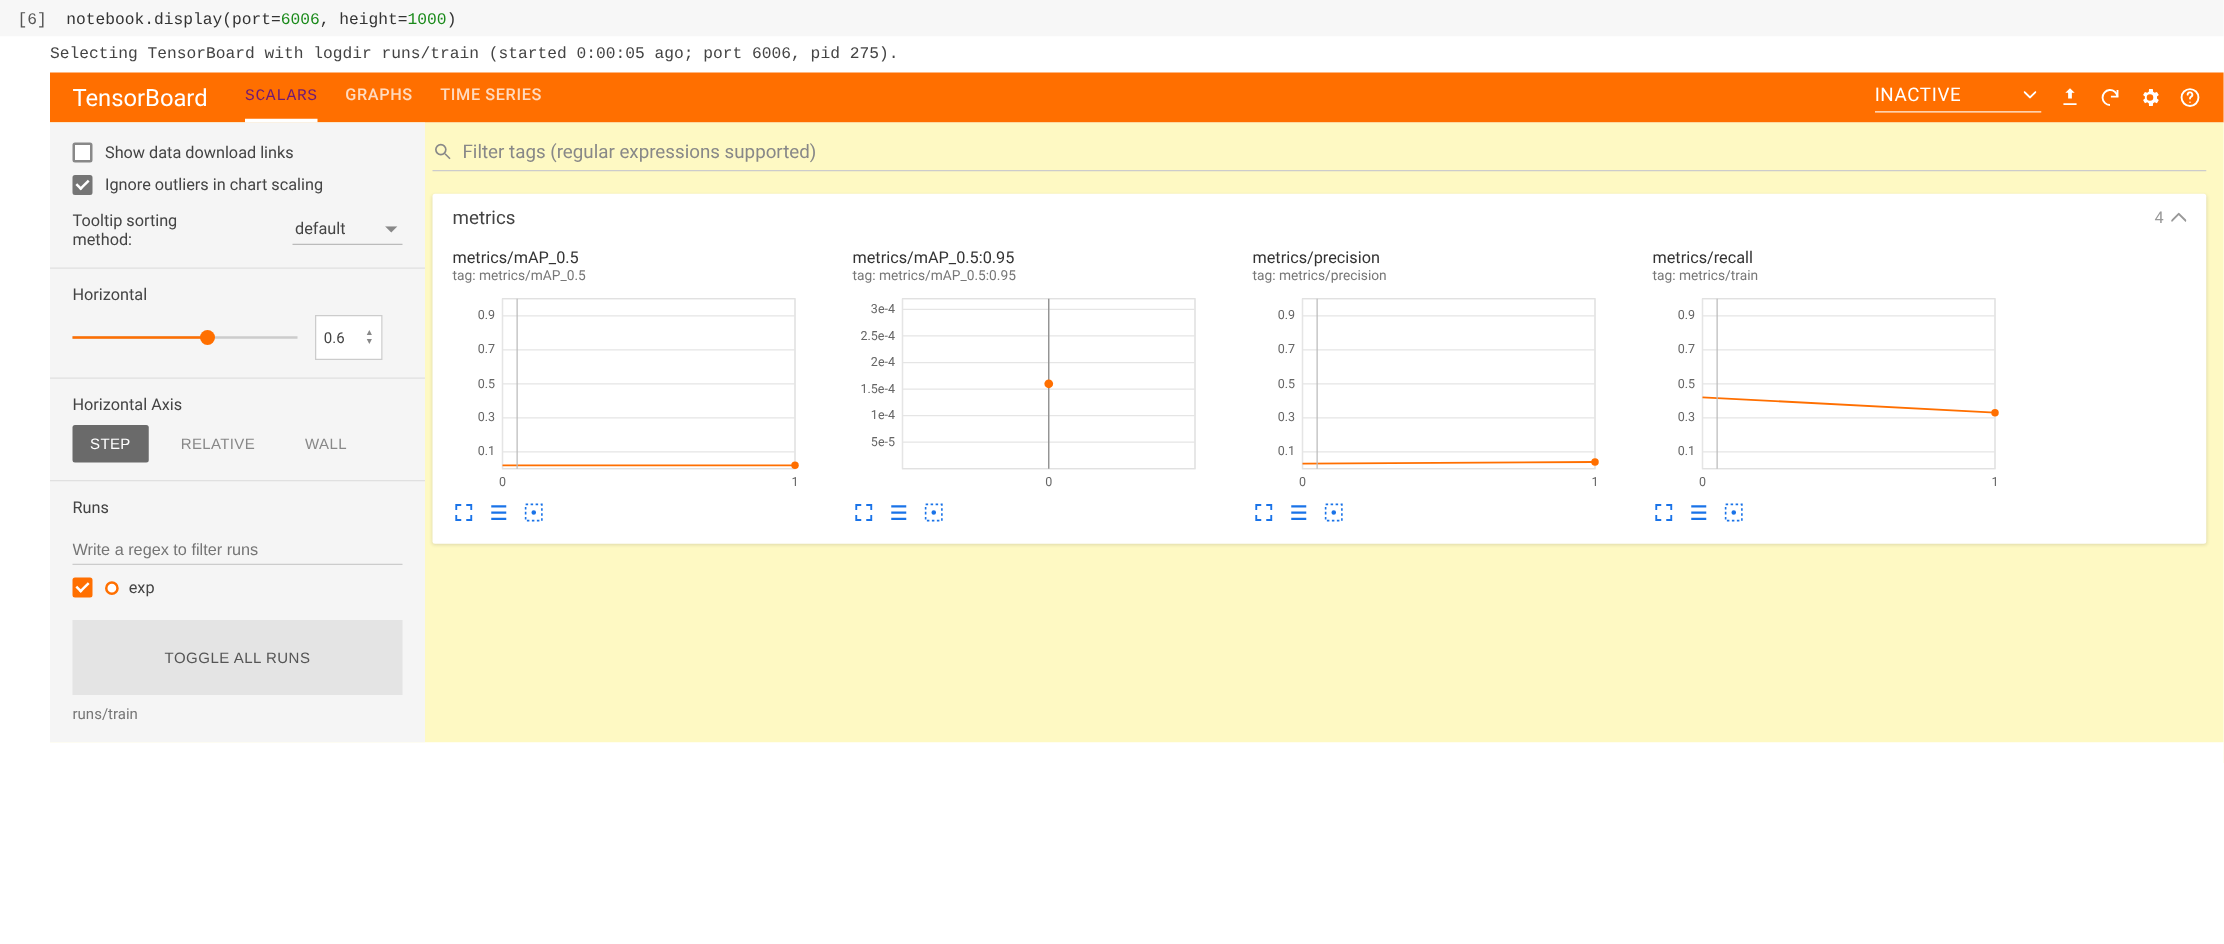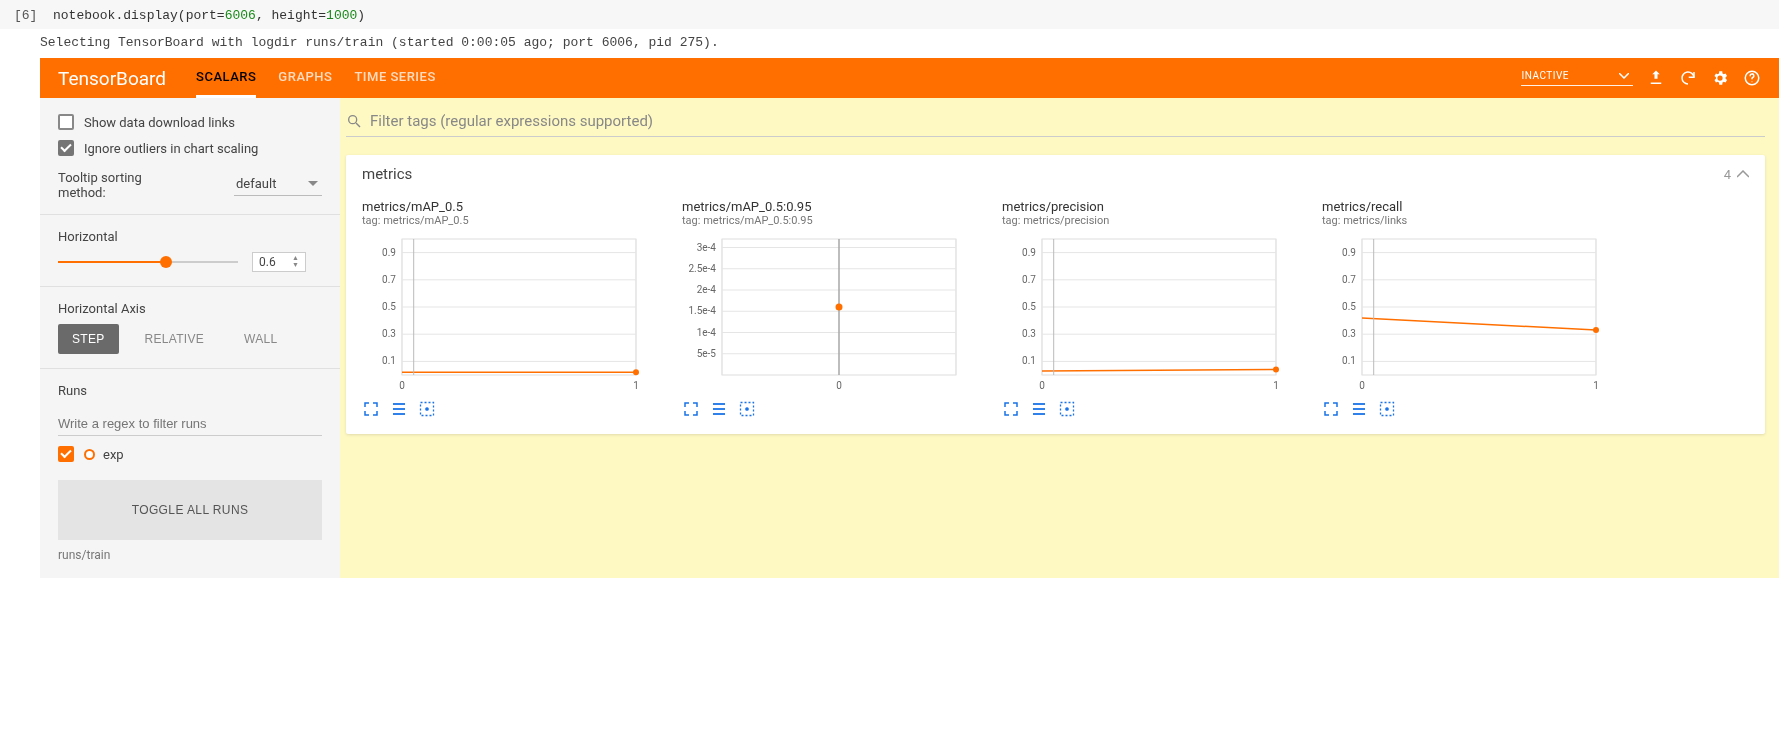--- a/index.html
+++ b/index.html
@@ -12,23 +12,23 @@
 
   .nb-out { padding: 6px 14px 8px 40px; font-family: "Courier New", monospace; font-size: 13px; color: #444; }
 
   .tb-frame { margin: 0 0 0 40px; border: none; }
 
   
   .tb-header { background: #ff6f00; color: #fff; display: flex; align-items: center; height: 40px; padding: 0 18px; }
   .tb-title { font-size: 19px; font-weight: 400; margin-right: 30px; }
   .tb-tabs { display: flex; gap: 22px; height: 100%; align-items: stretch; }
   .tb-tab { display: flex; align-items: center; font-size: 13px; font-weight: 500; color: rgba(255,255,255,0.75); cursor: pointer; border-bottom: 3px solid transparent; letter-spacing: 0.5px; }
-  .tb-tab.active { color: #000000; border-bottom-color: #fff; }
+  .tb-tab.active { color: #701a75; border-bottom-color: #fff; font-family: Liberation Mono, monospace; }
   .tb-header-spacer { flex: 1; }
-  .tb-inactive { font-size: 10px; letter-spacing: 0.5px; margin-right: 6px; color: #fff; }
+  .tb-inactive { font-size: 15px; letter-spacing: 0.5px; margin-right: 6px; color: #fff; }
   .tb-header-icons { display: flex; align-items: center; gap: 14px; margin-left: 6px; }
   .tb-header-icons .hic { width: 18px; height: 18px; display: flex; align-items: center; justify-content: center; cursor: pointer; color: #fff; }
   .tb-dropdown-caret { margin-right: 8px; border-bottom: 1px solid rgba(255,255,255,0.9); padding: 0 4px 4px 0; display:flex; align-items:center;}
   .tb-dropdown-caret svg { margin-left: 44px; }
 
   
   .tb-body { display: flex; background: #fef9c3; }
   .tb-side { width: 300px; background: #f5f5f5; padding: 16px 18px; font-size: 13px; color: #444; }
   .tb-main { flex: 1; padding: 10px 14px 0 0; }
 
@@ -42,21 +42,21 @@
 
   .side-label { margin-bottom: 8px; }
   .select-faux { display: inline-flex; align-items: center; border-bottom: 1px solid #bbb; padding: 2px 4px 4px 2px; min-width: 88px; justify-content: space-between; color:#444; cursor:pointer;}
   .select-faux svg { margin-left: 18px; }
 
   .slider-wrap { display: flex; align-items: center; gap: 14px; margin-top: 6px; }
   .slider { position: relative; width: 180px; height: 20px; }
   .slider .track { position: absolute; top: 9px; left: 0; right: 0; height: 2px; background: #ccc; }
   .slider .fill { position: absolute; top: 9px; left: 0; height: 2px; background: #ff6f00; width: 60%; }
   .slider .thumb { position: absolute; top: 4px; left: calc(60% - 6px); width: 12px; height: 12px; border-radius: 50%; background: #ff6f00; }
-  .numbox { width: 54px; height: 20px; border: 1px solid #ccc; background: #fff; display: flex; align-items: center; padding: 0 6px; font-size: 12px; justify-content: space-between; }
+  .numbox { width: 54px; height: 36px; border: 1px solid #ccc; background: #fff; display: flex; align-items: center; padding: 0 6px; font-size: 12px; justify-content: space-between; }
   .numbox .spin { display:flex; flex-direction:column; font-size:7px; color:#888; line-height:7px;}
 
   .btn-group { display: flex; gap: 12px; }
   .btn { background: transparent; border: none; padding: 8px 14px; font-size: 12px; color: #888; cursor: pointer; border-radius: 2px; font-weight:500; letter-spacing:0.3px;}
   .btn.active { background: #6a6a6a; color: #fff; }
 
   .runs-filter { width: 100%; border: none; border-bottom: 1px solid #ccc; background: transparent; padding: 4px 0; font-size: 13px; margin: 6px 0 10px 0; color:#666; }
   .run-swatch { width: 11px; height: 11px; border: 2px solid #ff6f00; border-radius: 50%; margin-right: 8px; background:#fff;}
   .toggle-runs { width: 100%; background: #e4e4e4; border: none; padding: 23px; font-size: 12px; color: #555; cursor: pointer; margin-top: 8px; letter-spacing:0.4px;}
   .runs-path { font-size: 12px; color: #777; margin-top: 8px; }
@@ -344,21 +344,21 @@
       <div class="ca">
                   <svg width="16" height="16" viewBox="0 0 16 16" fill="none" stroke="#1a73e8" stroke-width="1.3">
                     <rect x="1.5" y="1.5" width="13" height="13" stroke-dasharray="2 2"></rect>
                     <circle cx="8" cy="8" r="1.2" fill="#1a73e8"></circle>
                   </svg>
                 </div>
     </div>
   </div>
             <div class="chart-block">
     <div class="chart-title">metrics/recall</div>
-    <div class="chart-tag">tag: metrics/links</div>
+    <div class="chart-tag">tag: metrics/train</div>
     <svg class="chart-svg" viewBox="0 0 280 160">
       <rect x="40" y="6" width="234" height="136" fill="#fff" stroke="#ddd"></rect>
       <line class="grid-line" x1="40" y1="6" x2="40" y2="142"></line>
                 <line class="grid-line" x1="274" y1="6" x2="274" y2="142"></line>
       <line class="grid-line" x1="40" y1="128.4" x2="274" y2="128.4"></line>
                 <text class="axis-text" x="34" y="131.4" text-anchor="end">0.1</text>
                 <line class="grid-line" x1="40" y1="101.2" x2="274" y2="101.2"></line>
                 <text class="axis-text" x="34" y="104.2" text-anchor="end">0.3</text>
                 <line class="grid-line" x1="40" y1="74" x2="274" y2="74"></line>
                 <text class="axis-text" x="34" y="77" text-anchor="end">0.5</text>

